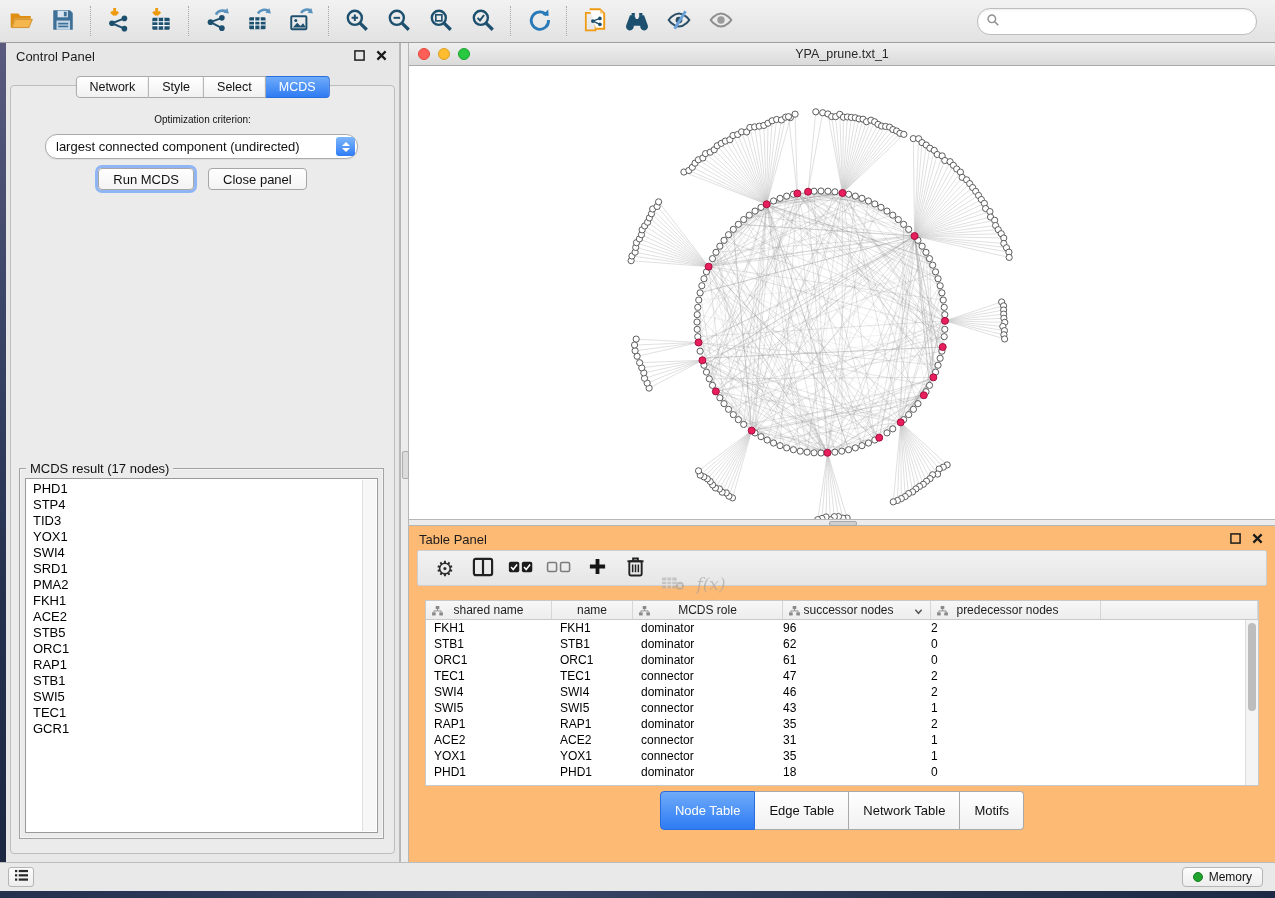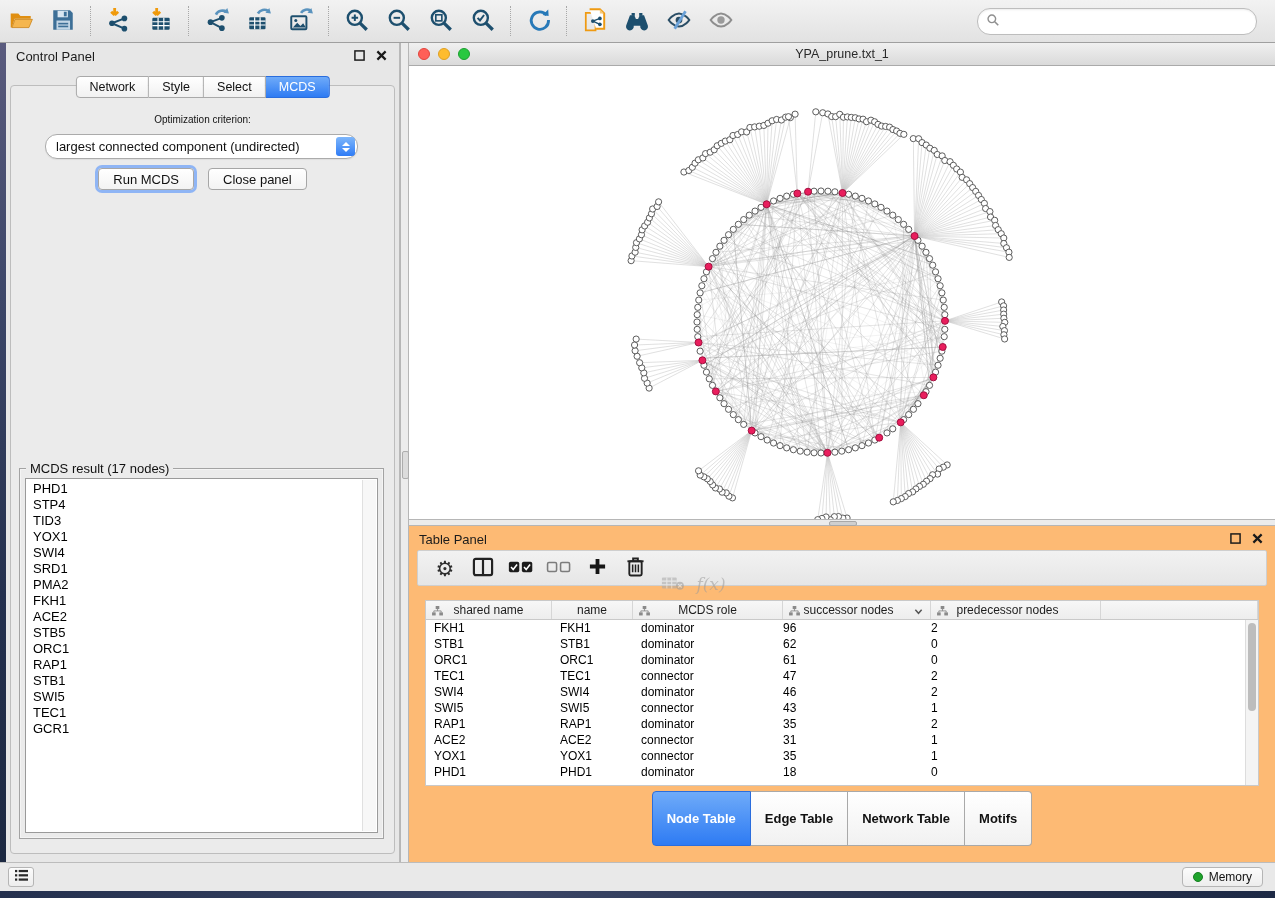--- a/index.html
+++ b/index.html
@@ -79,21 +79,21 @@
   .trow{display:flex;height:16px;}
   .tcell{font-size:12px;line-height:16px;color:#000;box-sizing:border-box;white-space:nowrap;overflow:hidden;}
   .l{padding-left:8px;text-align:left;}
   .r{text-align:left;}
   .c-shared{width:126px;}.c-name{width:81px;align-items:center;}.c-role{width:150px;}
   .c-succ{width:148px;padding-right:13px;}.c-pred{width:170px;padding-right:15px;}.c-fill{flex:1;}
   .th.c-succ,.th.c-pred{padding-right:16px;}
   .vscroll{position:absolute;right:0;top:19px;bottom:0;width:13px;background:#f4f4f4;border-left:1px solid #ddd;box-sizing:border-box;}
   .vscroll .thumb{position:absolute;left:2px;top:3px;width:8px;height:88px;background:#bdbdbd;border-radius:5px;cursor:pointer;}
   .tp-tabs{position:absolute;left:0;right:0;top:265px;display:flex;justify-content:center;}
-  .tp-tab{height:21px;line-height:21px;padding:16px 14px;font-size:13px;background:linear-gradient(#ffffff,#f1f1f1);border:1px solid #a9a9a9;border-left-width:0;color:#111;cursor:pointer;font-weight:bold;}
+  .tp-tab{height:21px;line-height:21px;padding:8px 14px;font-size:13px;background:linear-gradient(#ffffff,#f1f1f1);border:1px solid #a9a9a9;border-left-width:0;color:#111;cursor:pointer;}
   .tp-tab:first-child{border-left-width:1px;border-radius:4px 0 0 4px;}
   .tp-tab:last-child{border-radius:0 4px 4px 0;}
   .tp-tab.sel{background:linear-gradient(#6fabf9,#2e7bf3);color:#fff;border-color:#2a6ddd;}
 
   
   #status-bar{position:absolute;left:0;top:862px;width:1275px;height:29px;background:#e9e9e9;border-top:1px solid #bcbcbc;box-sizing:border-box;}
   .st-left{position:absolute;left:8px;top:4px;width:26px;height:20px;background:linear-gradient(#fcfcfc,#ededed);border:1px solid #b5b5b5;border-radius:3px;display:flex;align-items:center;justify-content:center;cursor:pointer;}
   .st-mem{position:absolute;right:12px;top:4px;height:20px;padding:0 10px;background:linear-gradient(#fcfcfc,#ededed);border:1px solid #b5b5b5;border-radius:4px;display:flex;align-items:center;gap:6px;font-size:12px;color:#111;cursor:pointer;}
   .mem-dot{width:10px;height:10px;border-radius:50%;background:#1fa32c;border:1px solid #187f22;box-sizing:border-box;}
 </style>

